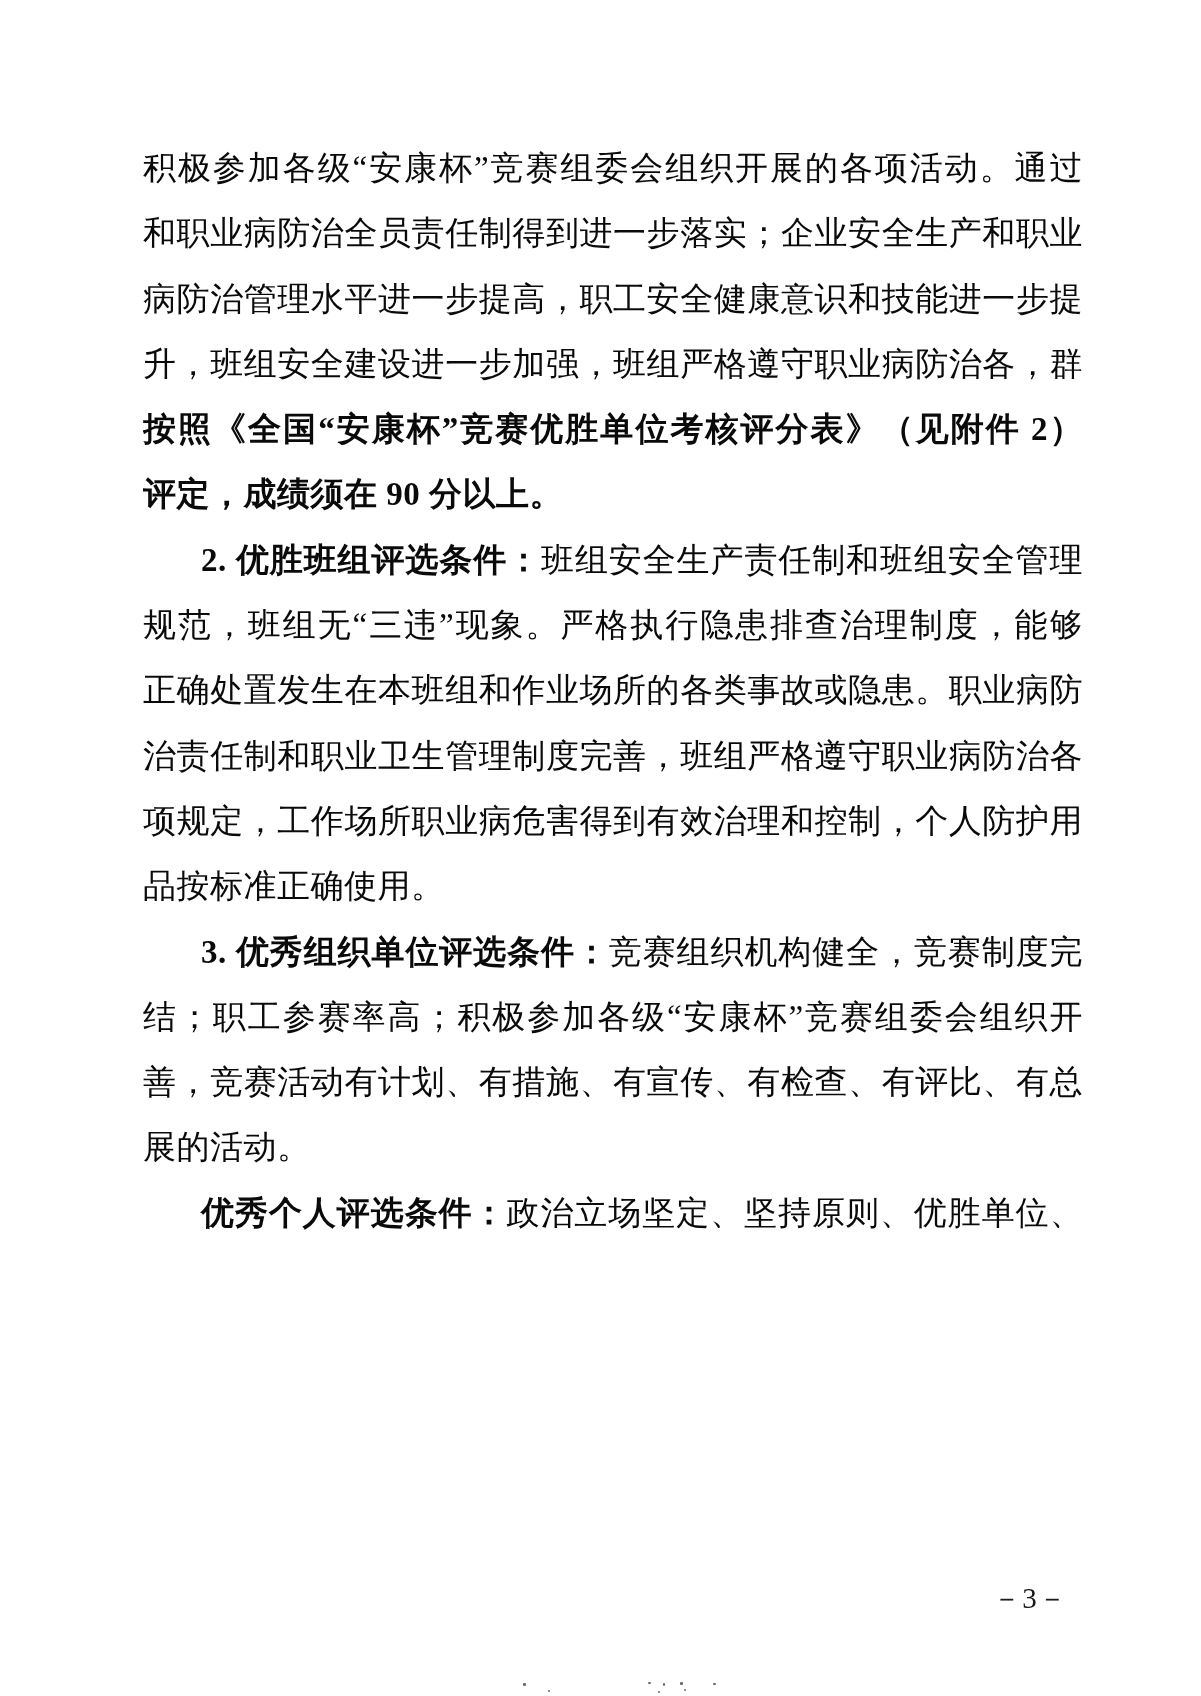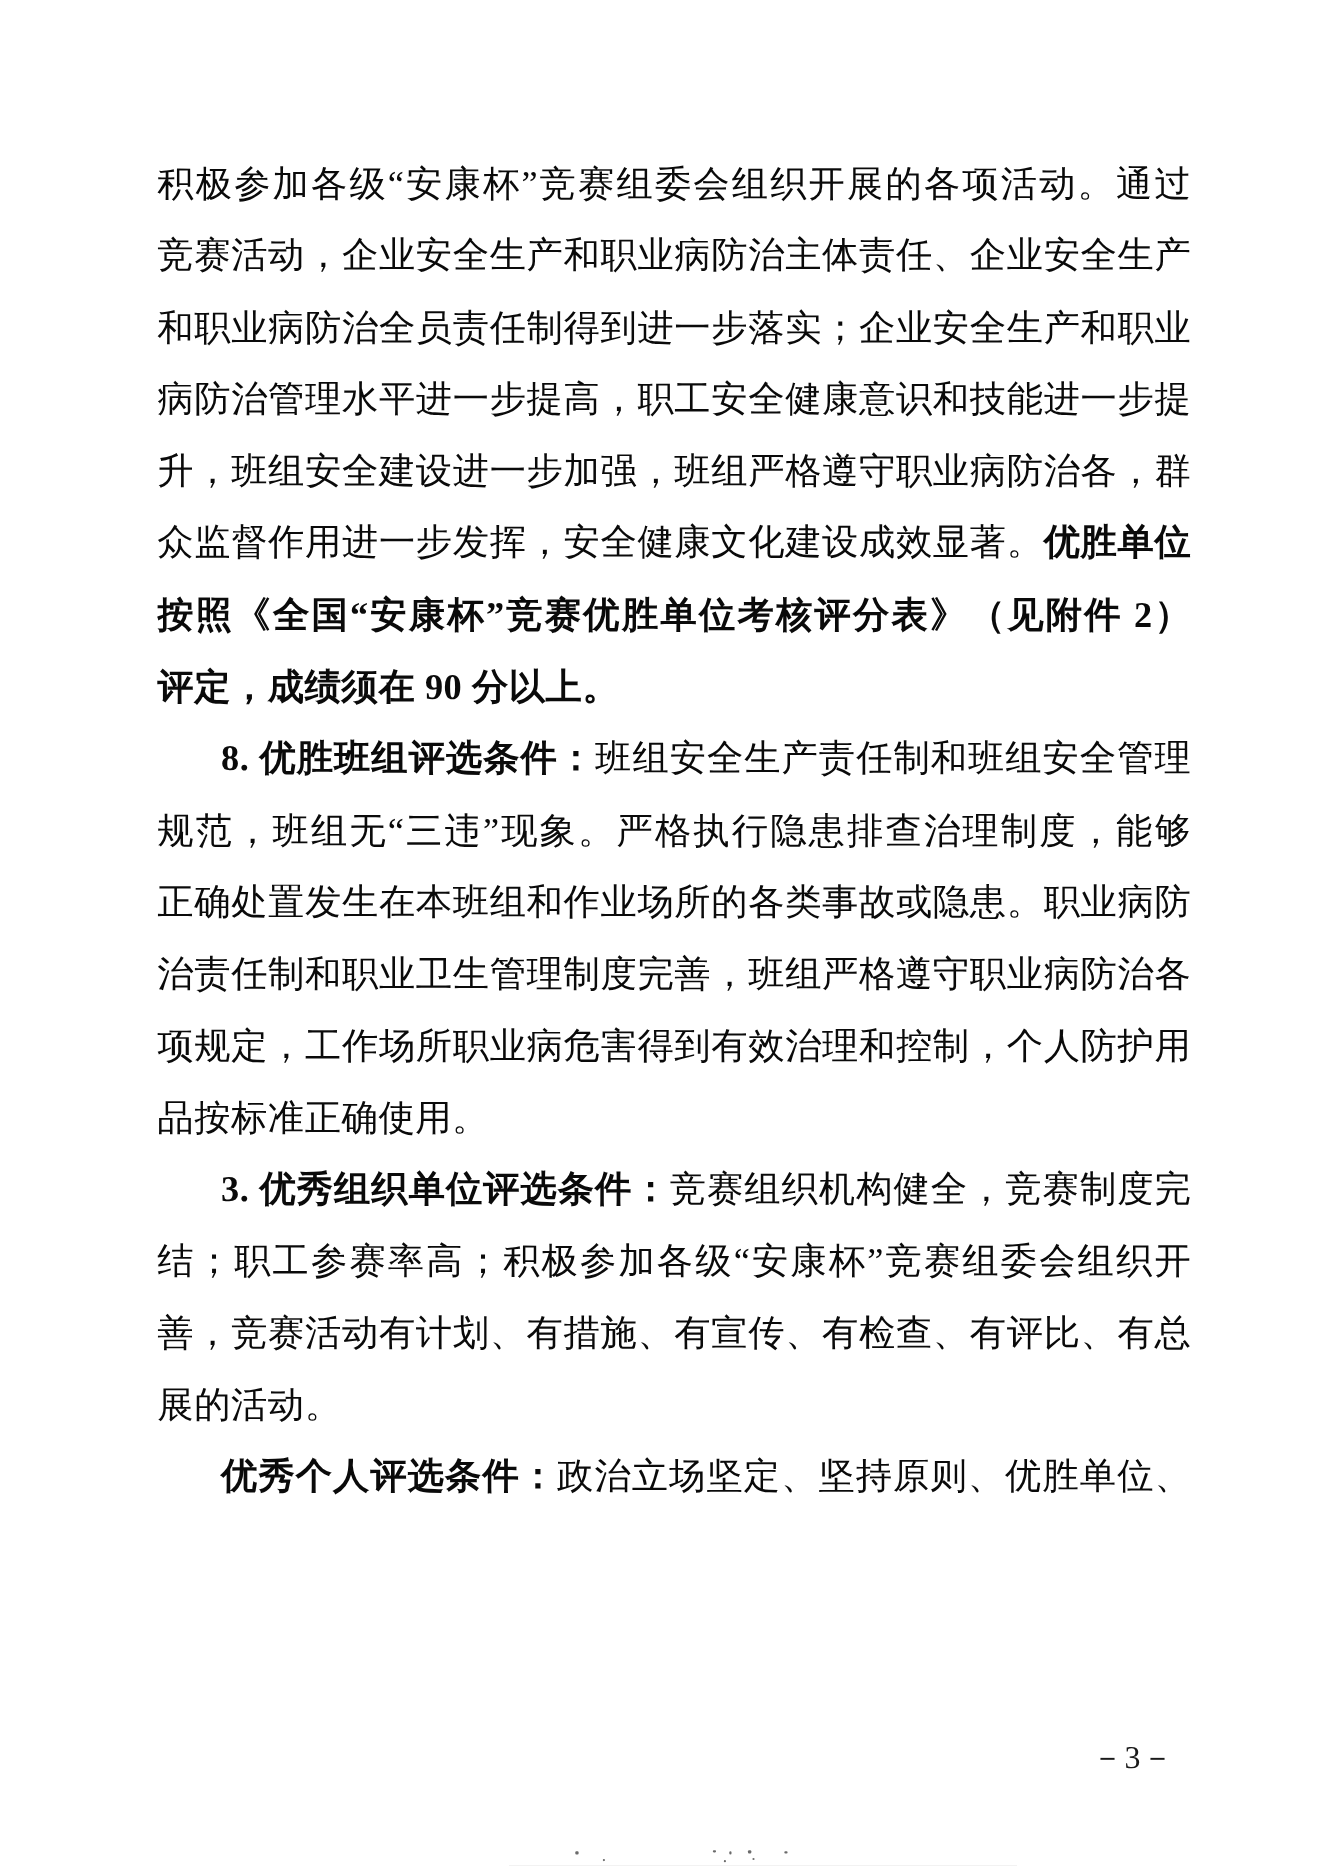--- a/index.html
+++ b/index.html
@@ -60,28 +60,26 @@
     background: #6b6b6b;
     border-radius: 1px;
   }
 </style>
 </head>
 <body>
 
 <div class="page">
   <div class="text-block" id="lines-container">
       <div class="line fill"><span class="seg">积极参加各级“安康杯”竞赛组委会组织开展的各项活动。通过</span></div>
-      <div class="line fill"><span class="seg">竞赛活动，企业安全生产和职业病防治主体责任、企业安全生产</span></div>
       <div class="line fill"><span class="seg">和职业病防治全员责任制得到进一步落实；企业安全生产和职业</span></div>
       <div class="line fill"><span class="seg">病防治管理水平进一步提高，职工安全健康意识和技能进一步提</span></div>
       <div class="line fill"><span class="seg">升，班组安全建设进一步加强，班组严格遵守职业病防治各，群</span></div>
-      <div class="line fill"><span class="seg">众监督作用进一步发挥，安全健康文化建设成效显著。</span><span class="seg-bold">优胜单位</span></div>
       <div class="line fill"><span class="seg-bold">按照《全国“安康杯”竞赛优胜单位考核评分表》（见附件 2）</span></div>
       <div class="line"><span class="seg-bold">评定，成绩须在 90 分以上。</span></div>
-      <div class="line fill indent"><span class="seg-bold">8. 优胜班组评选条件：</span><span class="seg">班组安全生产责任制和班组安全管理</span></div>
+      <div class="line fill indent"><span class="seg-bold">2. 优胜班组评选条件：</span><span class="seg">班组安全生产责任制和班组安全管理</span></div>
       <div class="line fill"><span class="seg">规范，班组无“三违”现象。严格执行隐患排查治理制度，能够</span></div>
       <div class="line fill"><span class="seg">正确处置发生在本班组和作业场所的各类事故或隐患。职业病防</span></div>
       <div class="line fill"><span class="seg">治责任制和职业卫生管理制度完善，班组严格遵守职业病防治各</span></div>
       <div class="line fill"><span class="seg">项规定，工作场所职业病危害得到有效治理和控制，个人防护用</span></div>
       <div class="line"><span class="seg">品按标准正确使用。</span></div>
       <div class="line fill indent"><span class="seg-bold">3. 优秀组织单位评选条件：</span><span class="seg">竞赛组织机构健全，竞赛制度完</span></div>
       <div class="line fill"><span class="seg">结；职工参赛率高；积极参加各级“安康杯”竞赛组委会组织开</span></div>
       <div class="line fill"><span class="seg">善，竞赛活动有计划、有措施、有宣传、有检查、有评比、有总</span></div>
       <div class="line"><span class="seg">展的活动。</span></div>
       <div class="line fill indent"><span class="seg-bold">优秀个人评选条件：</span><span class="seg">政治立场坚定、坚持原则、优胜单位、</span></div>

